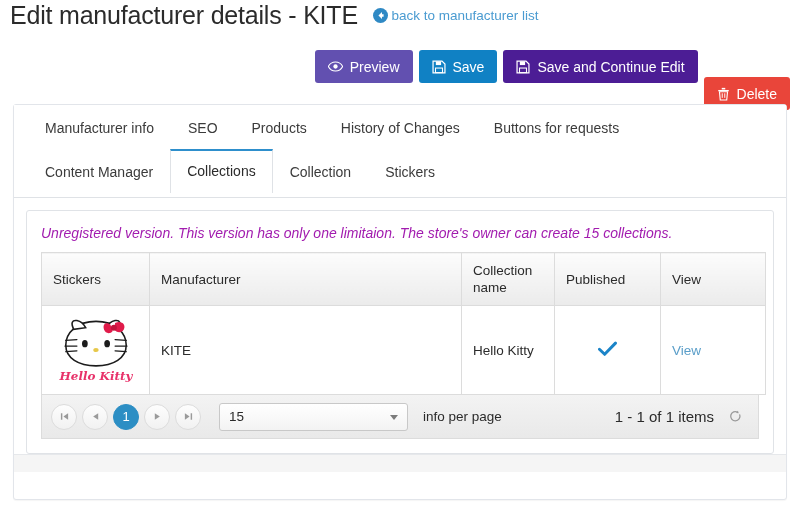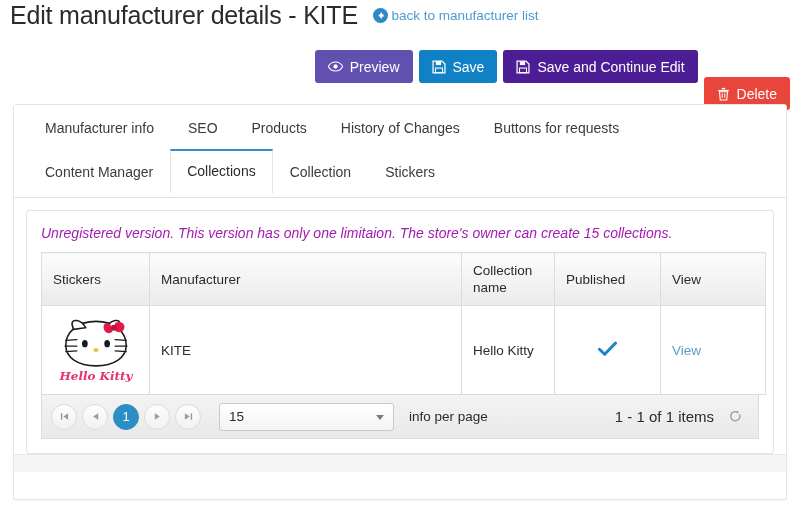--- a/index.html
+++ b/index.html
@@ -209,21 +209,21 @@
     line-height: 1;
   }
   .pbtn.cur {
     background: #2c8ec4;
     border-color: #2c8ec4;
     color: #ffffff;
     font-size: 13px;
   }
   .pg-select {
     margin-left: 13px;
-    width: 175px; height: 28px;
+    width: 189px; height: 28px;
     border: 1px solid #c8c8c8;
     border-radius: 3px;
     background: linear-gradient(to bottom,#ffffff,#f3f3f3);
     font-size: 13.5px;
     color: #2b2b2b;
     padding: 0 9px;
     display: flex;
     align-items: center;
     position: relative;
     cursor: pointer;

